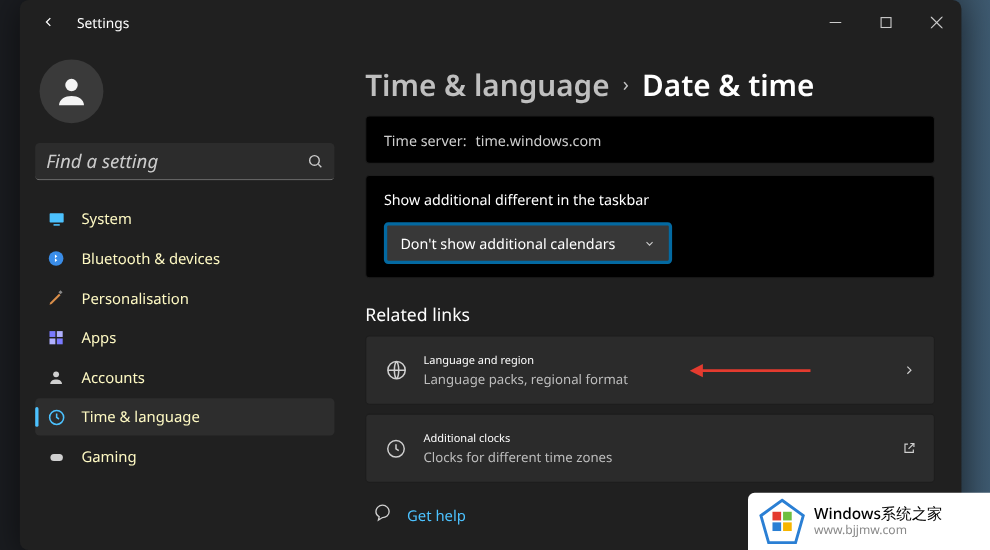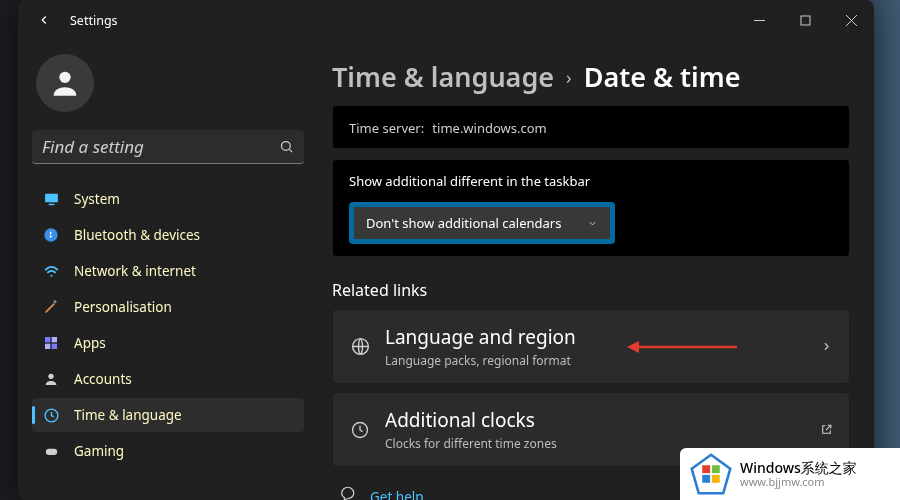--- a/index.html
+++ b/index.html
@@ -67,30 +67,30 @@
     .bc-current { font-size:27px; font-weight:600; color:#fff; }
     .card {
       background:#000000; border:1px solid #1d1d1d; border-radius:4px;
       padding: 12px 16px; margin-top:10px;
     }
     .card.tight { padding:10px 16px; }
     .section-label { font-size:13px; color:#fff; margin-bottom:12px; }
     .small-dim { font-size:13px; color:#cfcfcf; }
     .select-box {
       display:inline-flex; align-items:center; gap:26px; background:#383838;
-      border:5px solid #0369a1; border-radius:4px; padding:7px 12px;
+      border:3px solid #0369a1; border-radius:4px; padding:7px 12px;
       font-size:13px; color:#fff; cursor:pointer;
     }
     .related-heading { font-size:16px; color:#fff; margin-top:22px; margin-bottom:8px; }
     .link-card {
       display:flex; align-items:center; gap:14px; background:#2b2b2b;
       border:1px solid #1d1d1d; border-radius:4px; padding:14px 16px;
       margin-top:8px; cursor:pointer; position:relative;
     }
-    .link-card .link-title { font-size:19px; color:#fff; }
+    .link-card .link-title { font-size:10px; color:#fff; }
     .link-card .link-sub { font-size:12px; color:#bdbdbd; margin-top:2px; }
     .link-card .chev, .link-card .pop {
       margin-left:auto; color:#cfcfcf;
     }
     .link-icon { width:22px; display:flex; align-items:center; justify-content:center; }
     .help-row { display:flex; align-items:center; gap:14px; margin-top:18px; padding-left:6px; }
     .help-text { color:#4cc2ff; font-size:13.5px; }
     
     .red-arrow { position:absolute; right:112px; top:50%; transform:translateY(-50%); }
     
@@ -172,30 +172,20 @@
           <span class="nav-icon">
               <svg width="16" height="16" viewBox="0 0 24 24">
                 <circle cx="12" cy="12" r="10" fill="#3a8de8"></circle>
                 <path d="M10 7l5 4-5 4V7zm0 8l5 4-5 4V15z" fill="#fff" transform="scale(.65) translate(6 3)"></path>
               </svg>
             </span>
           <span>Bluetooth &amp; devices</span>
         </div>
         <div class="nav-item">
           <span class="nav-icon">
-              <svg width="17" height="17" viewBox="0 0 24 24" fill="none" stroke="#4cc2ff" stroke-width="2.5">
-                <path d="M3 10c6-6 12-6 18 0"></path>
-                <path d="M6 14c4-4 8-4 12 0"></path>
-                <circle cx="12" cy="18" r="1.5" fill="#4cc2ff" stroke="none"></circle>
-              </svg>
-            </span>
-          <span>Network &amp; internet</span>
-        </div>
-        <div class="nav-item">
-          <span class="nav-icon">
               <svg width="16" height="16" viewBox="0 0 24 24">
                 <path d="M3 21l3-1 12-12-2-2L4 18l-1 3z" fill="#d98e4a"></path>
                 <rect x="16" y="2" width="4" height="4" transform="rotate(45 18 4)" fill="#888"></rect>
               </svg>
             </span>
           <span>Personalisation</span>
         </div>
         <div class="nav-item">
           <span class="nav-icon">
               <svg width="16" height="16" viewBox="0 0 24 24">

